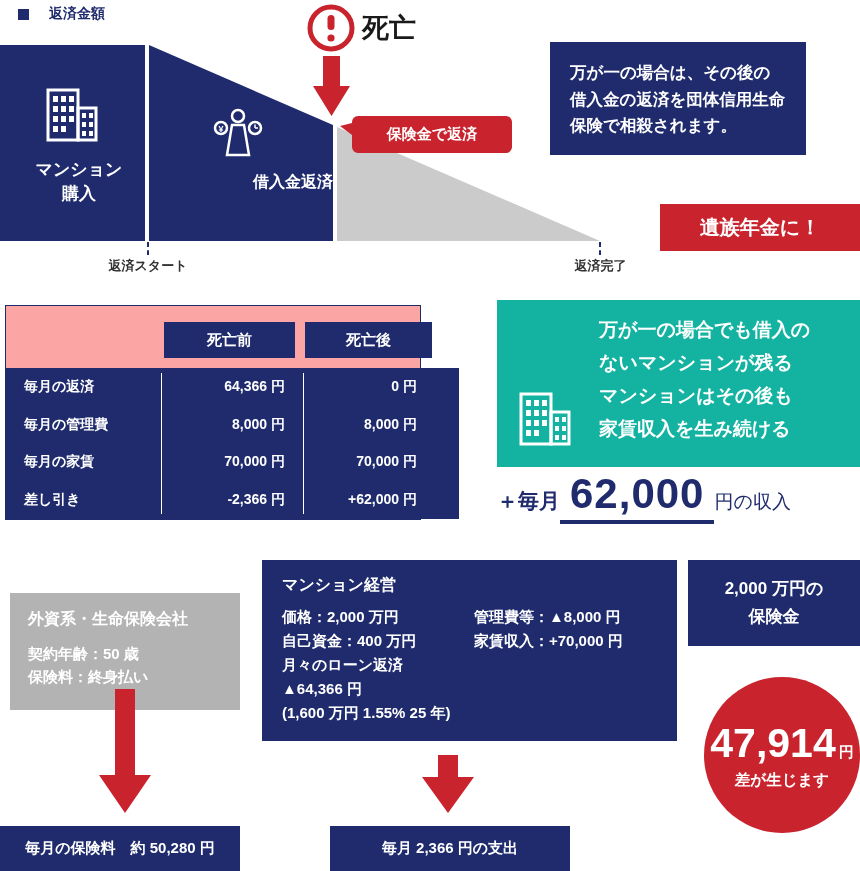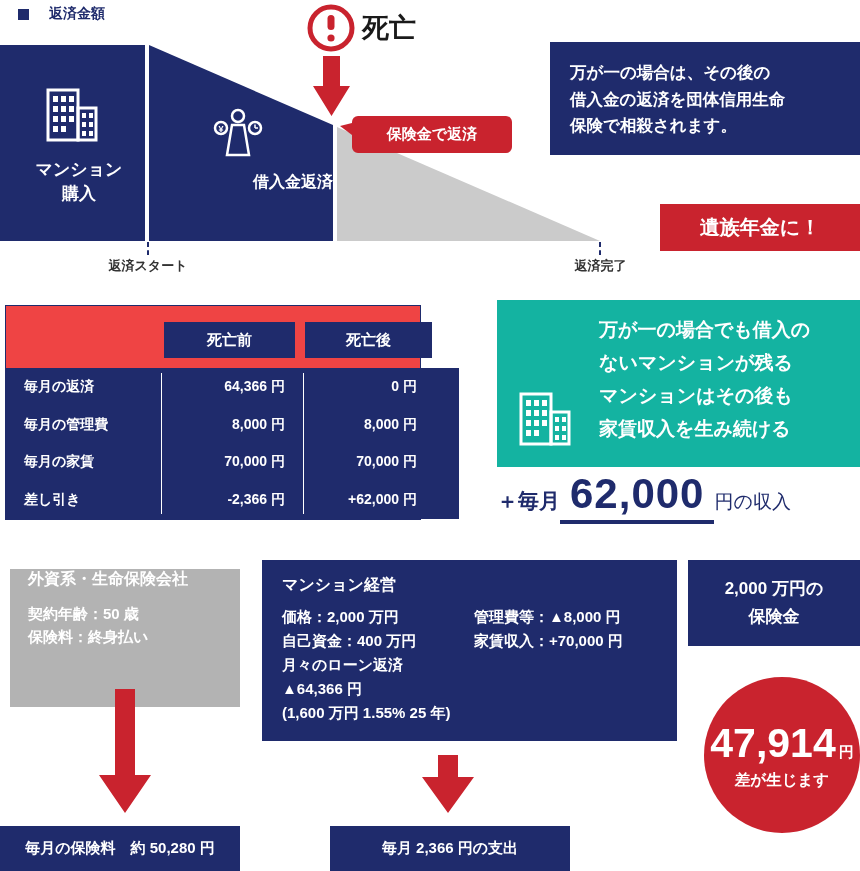--- a/index.html
+++ b/index.html
@@ -36,28 +36,28 @@
                 border-top:4px solid transparent; border-bottom:12px solid transparent; border-right:16px solid var(--red); }
 
   .tick{ width:0; height:13px; border-left:2px dashed var(--navy); top:242px; }
   .tick-start{ left:147px; }
   .tick-end{ left:599px; }
   .axis-label{ top:257px; font-size:13px; font-weight:bold; color:#333; text-align:center; }
   .axis-start{ left:88px; width:120px; }
   .axis-end{ left:548px; width:105px; }
 
   
-  .note-box{ left:550px; top:42px; width:310px; height:113px; background:var(--navy); padding:17px 0 0 20px; }
+  .note-box{ left:550px; top:42px; width:256px; height:113px; background:var(--navy); padding:17px 0 0 20px; }
   .note-line{ color:#fff; font-size:16.5px; font-weight:700; line-height:1.62; }
 
   .pension-badge{ left:660px; top:204px; width:200px; height:47px; background:var(--red);
                   color:#fff; font-size:20px; font-weight:bold; display:flex; align-items:center; justify-content:center; }
 
   
-  .cmp-table{ left:5px; top:305px; width:416px; height:215px; border:1px solid var(--navy); background:#ef4444; }
+  .cmp-table{ left:5px; top:305px; width:416px; height:215px; border:1px solid var(--navy); background:#fca5a5; }
   .cmp-header{ position:absolute; background:var(--navy); color:#fff; font-size:15px; font-weight:bold;
                display:flex; align-items:center; justify-content:center; height:36px; top:16px; }
   .cmp-h1{ left:158px; width:131px; }
   .cmp-h2{ left:299px; width:127px; }
   .cmp-body{ position:absolute; left:0; top:62px; width:453px; height:151px; background:var(--navy);
              display:flex; flex-direction:column; }
   .cmp-row{ flex:1; display:flex; align-items:center; color:#fff; font-size:14px; }
   .cmp-label{ width:155px; padding-left:18px; font-weight:bold; }
   .cmp-before{ width:142px; text-align:right; padding-right:18px; font-weight:600; }
   .cmp-after{ width:122px; text-align:right; padding-right:8px; font-weight:600; }
@@ -71,21 +71,21 @@
   .teal-line{ color:#fff; font-size:19px; font-weight:bold; line-height:1.73; }
   .teal-icon{ position:absolute; left:16px; top:86px; }
 
   
   .income{ left:497px; top:470px; width:363px; display:flex; align-items:baseline; color:var(--navy); }
   .income-prefix{ font-size:21px; font-weight:bold; }
   .income-amount{ font-size:42px; font-weight:bold; border-bottom:4px solid var(--navy); padding:0 10px 2px 10px; letter-spacing:1px; }
   .income-suffix{ font-size:19px; font-weight:normal; }
 
   
-  .insurer{ left:10px; top:569px; width:230px; height:138px; background:var(--gray); padding:0 18px; }
+  .insurer{ left:10px; top:593px; width:230px; height:117px; background:var(--gray); padding:16px 18px; }
   .insurer-title{ color:#fff; font-size:16px; font-weight:bold; }
   .insurer-lines{ margin-top:12px; }
   .insurer-line{ color:#fff; font-size:15px; font-weight:600; line-height:1.55; }
 
   
   .mansion{ left:262px; top:560px; width:415px; height:181px; background:var(--navy); padding:15px 20px; }
   .mansion-title{ color:#fff; font-size:16px; font-weight:bold; margin-bottom:9px; }
   .mansion-cols{ display:flex; }
   .mansion-left{ width:192px; }
   .mansion-right{ flex:1; }

